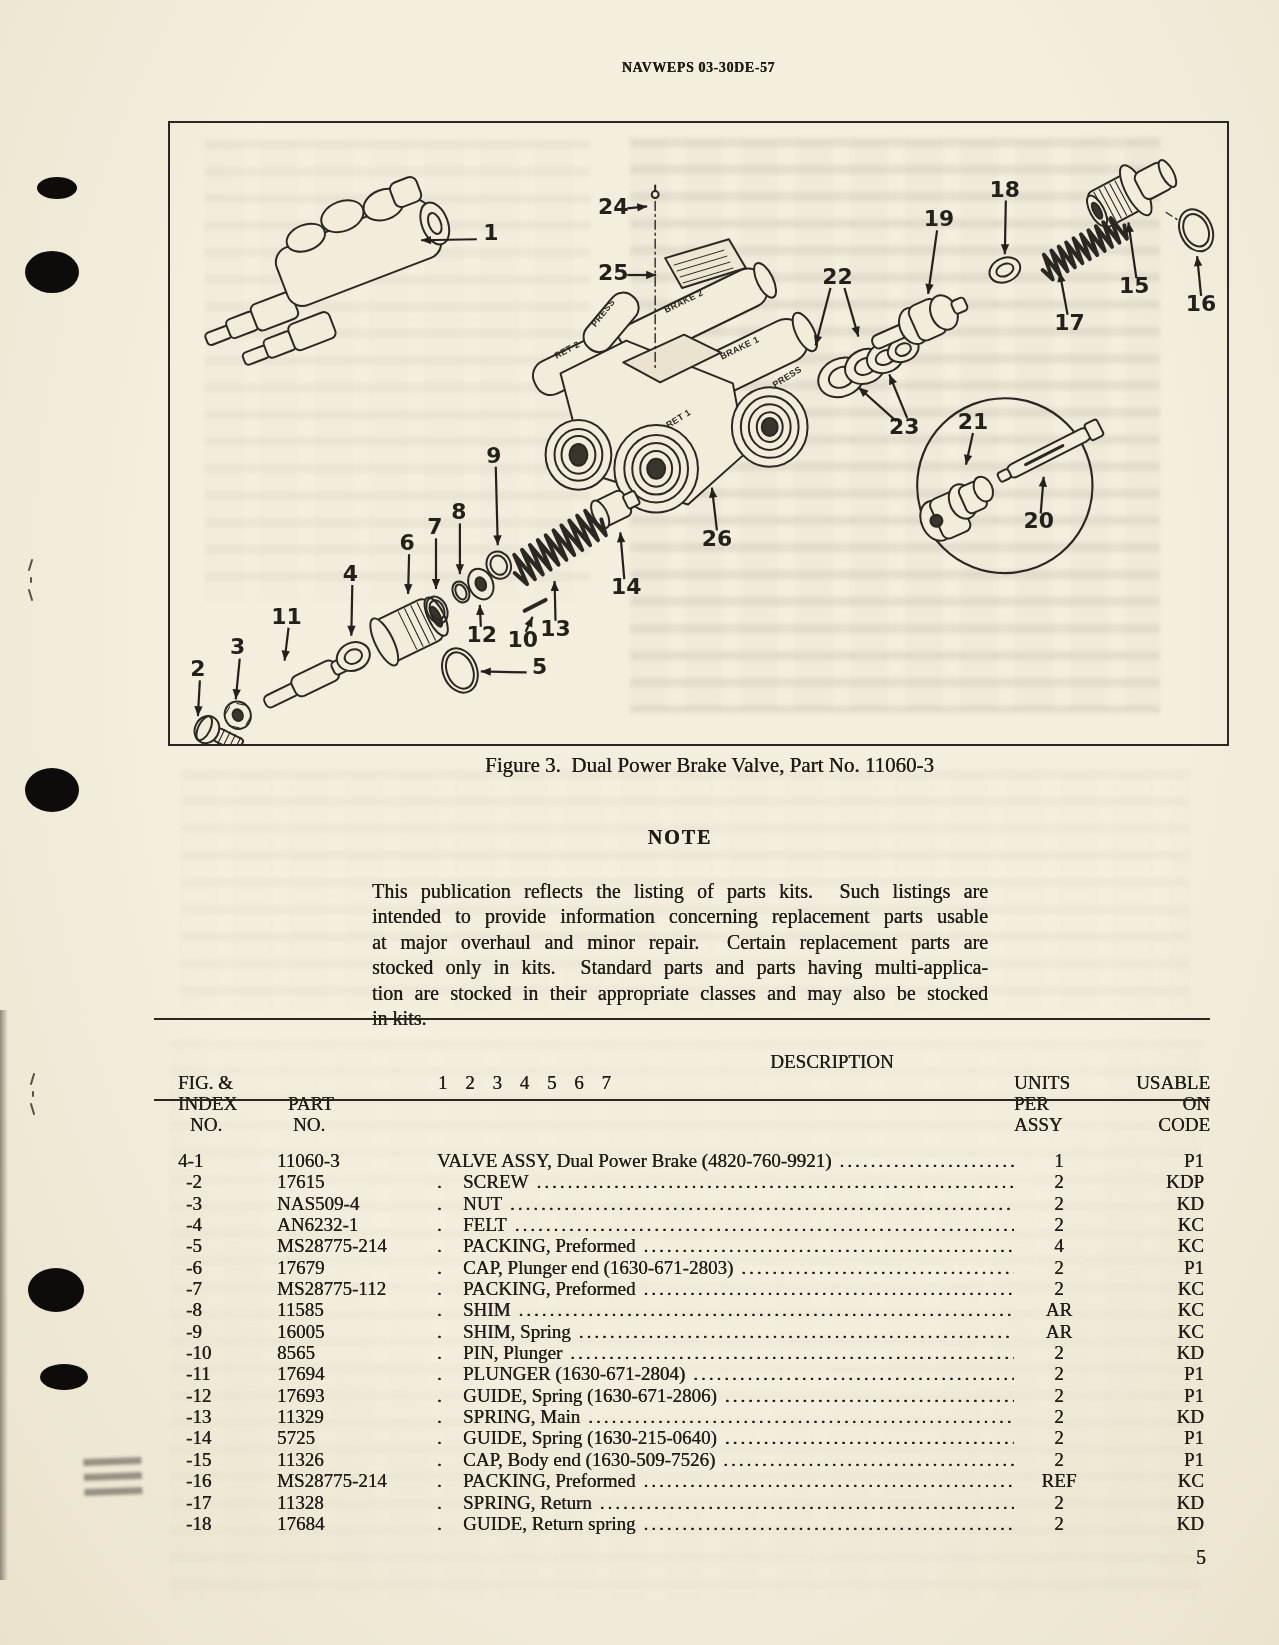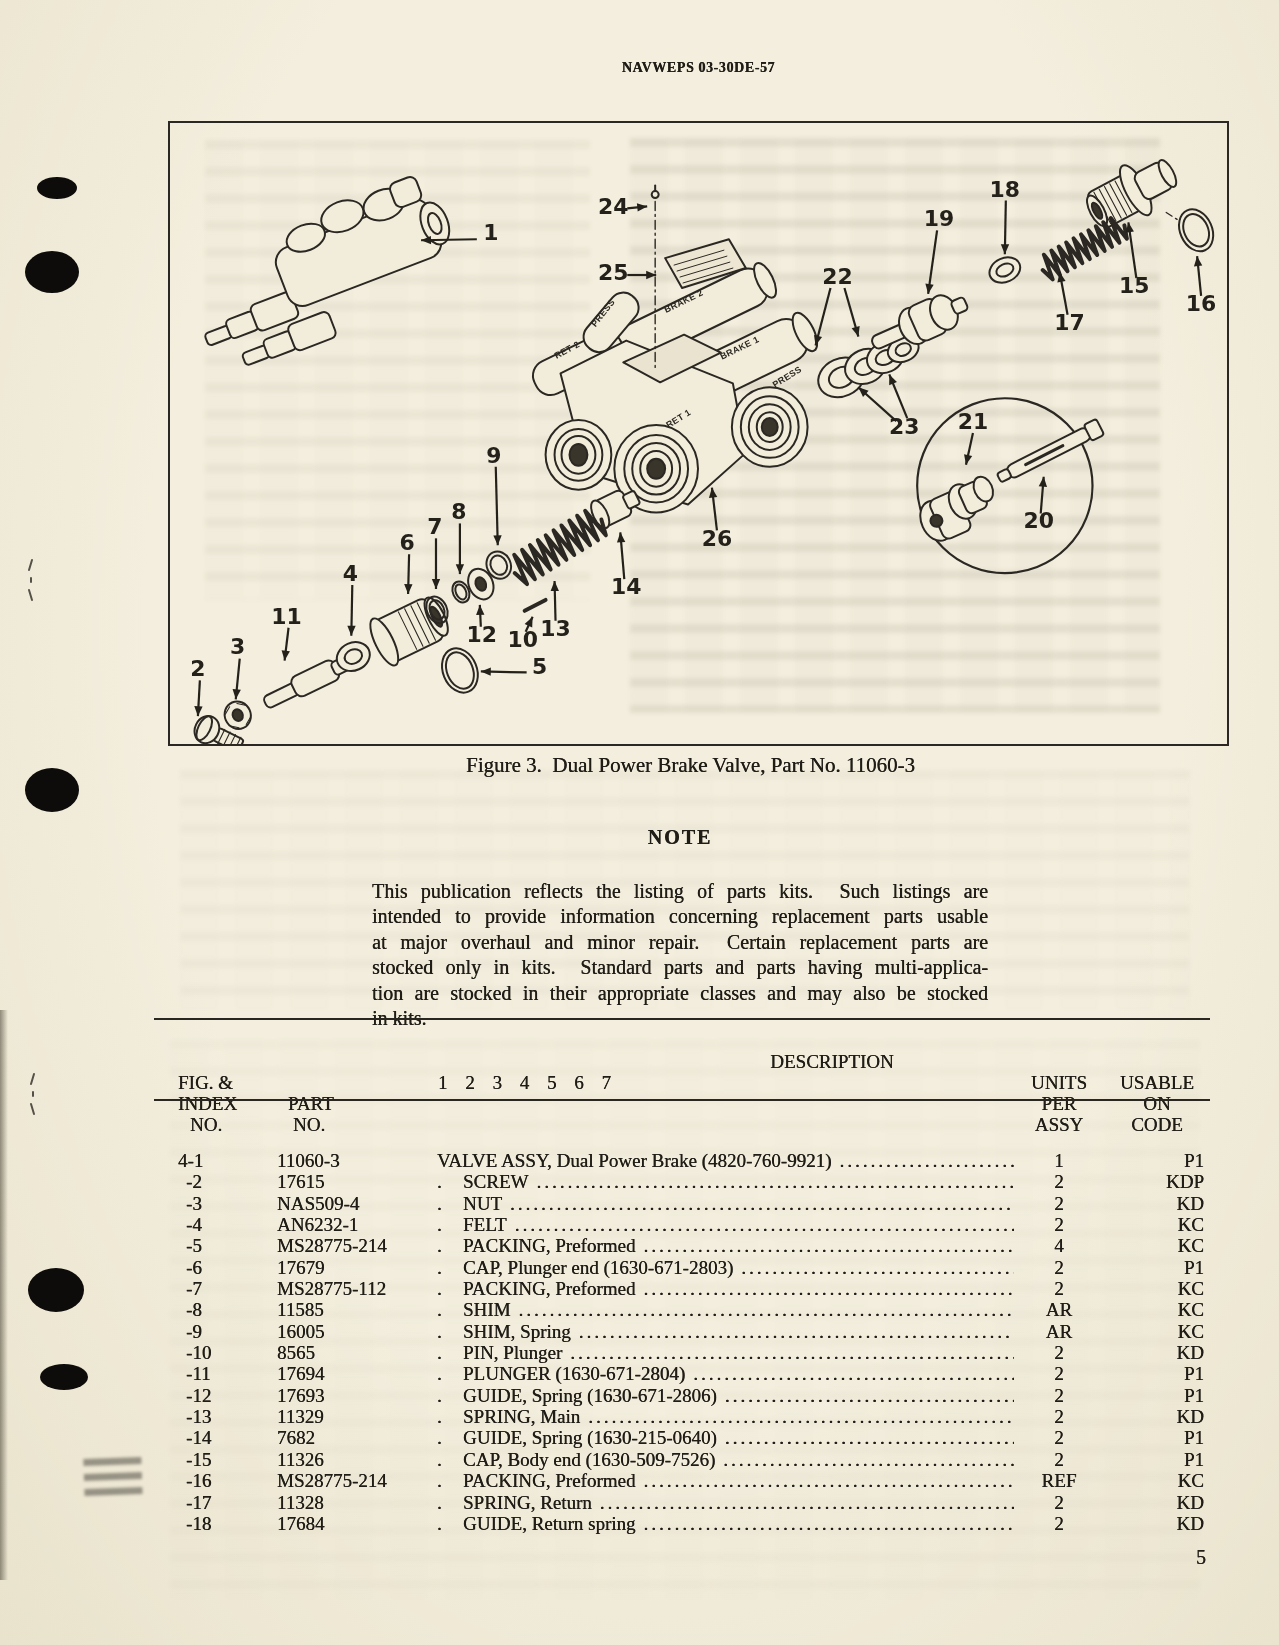--- a/index.html
+++ b/index.html
@@ -34,21 +34,21 @@
   .doc-header{
     position:absolute;left:168px;top:60px;width:1061px;text-align:center;
     font-size:14px;font-weight:bold;letter-spacing:.6px;
   }
   .fig-box{
     position:absolute;left:168px;top:121px;width:1061px;height:625px;
     border:2px solid #2b2823;box-sizing:border-box;
   }
   .fig-box svg{ position:absolute;left:0;top:0;width:100%;height:100%; }
   .fig-caption{
-    position:absolute;left:160px;top:753px;width:1061px;text-align:center;
+    position:absolute;left:179px;top:753px;width:1061px;text-align:center;
     font-size:21px;white-space:pre;
   }
   .note-head{
     position:absolute;left:372px;top:826px;width:616px;text-align:center;
     font-size:20px;letter-spacing:2px;font-weight:bold;
   }
   .note-body{ position:absolute;left:372px;top:879px;width:616px;font-size:20px; }
   .note-line{ line-height:25.4px;text-align:justify;text-align-last:justify;white-space:normal; }
   .note-line.last{ text-align-last:left; }
 
@@ -57,22 +57,22 @@
   .rule{ position:absolute;left:2px;right:2px;height:2px;background:#2a2721; }
   .rule.top{ top:0; } .rule.mid{ top:81px; }
   .th{ position:absolute;line-height:21px;white-space:pre; }
   .th div{ height:21px; }
   .th-fig{ left:26px;top:12px; }
   .th-fig div:nth-child(3){ padding-left:12px; }
   .th-part{ left:136px;top:33px; }
   .th-part div:nth-child(2){ padding-left:5px; }
   .th-desc{ left:380px;top:33px;width:600px;text-align:center; }
   .th-levels{ left:286px;top:54px;word-spacing:13px; }
-  .th-units{ left:862px;top:12px;width:90px;text-align:center; }
-  .th-usable{ left:952px;top:12px;width:106px;text-align:center; }
+  .th-units{ left:862px;top:12px;width:90px;text-align:left; }
+  .th-usable{ left:952px;top:12px;width:106px;text-align:right; }
   .section-title{
     position:absolute;left:0;top:97px;width:1060px;text-align:center;
     letter-spacing:1px;word-spacing:5px;
   }
   .rows{ position:absolute;left:0;top:132px;width:1060px; }
   .trow{ display:flex;height:21.35px;line-height:21.35px;padding-left:26px;box-sizing:border-box; }
   .c-fig{ width:99px;flex:none; }
   .trow.sub .c-fig{ padding-left:8px;box-sizing:border-box; }
   .c-part{ width:160px;flex:none; }
   .c-desc{ width:577px;flex:none;display:flex;overflow:hidden; }
@@ -591,21 +591,21 @@
           <span class="c-desc">
             <span class="dotpfx">.</span>
             <span class="dname">SPRING, Main</span>
             <span class="leader">......................................................................................................................................................</span>
           </span>
           <span class="c-units">2</span>
           <span class="c-code">KD</span>
         </div>
         <div class="trow sub">
           <span class="c-fig">-14</span>
-          <span class="c-part">7682</span>
+          <span class="c-part">5725</span>
           <span class="c-desc">
             <span class="dotpfx">.</span>
             <span class="dname">GUIDE, Spring (1630-215-0640)</span>
             <span class="leader">......................................................................................................................................................</span>
           </span>
           <span class="c-units">2</span>
           <span class="c-code">P1</span>
         </div>
         <div class="trow sub">
           <span class="c-fig">-15</span>

